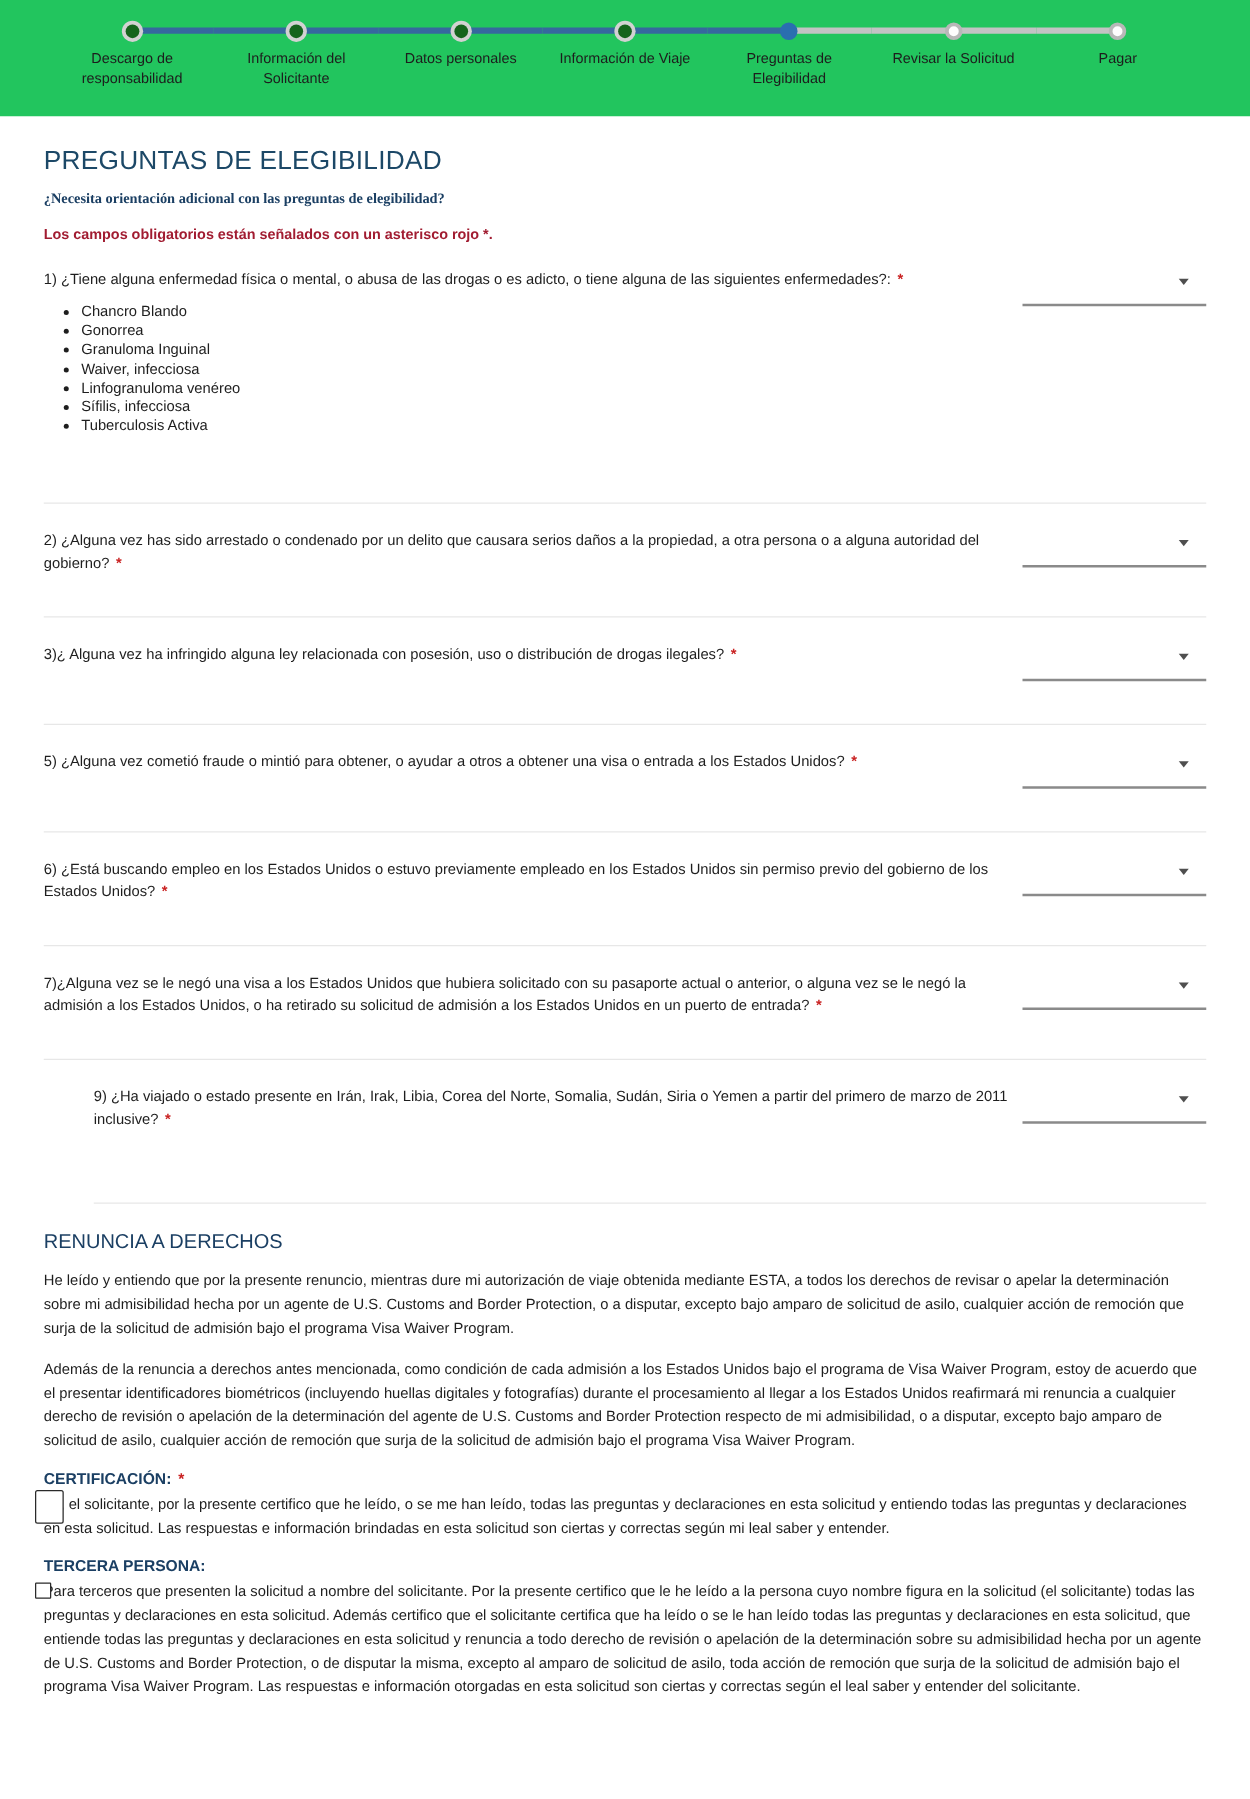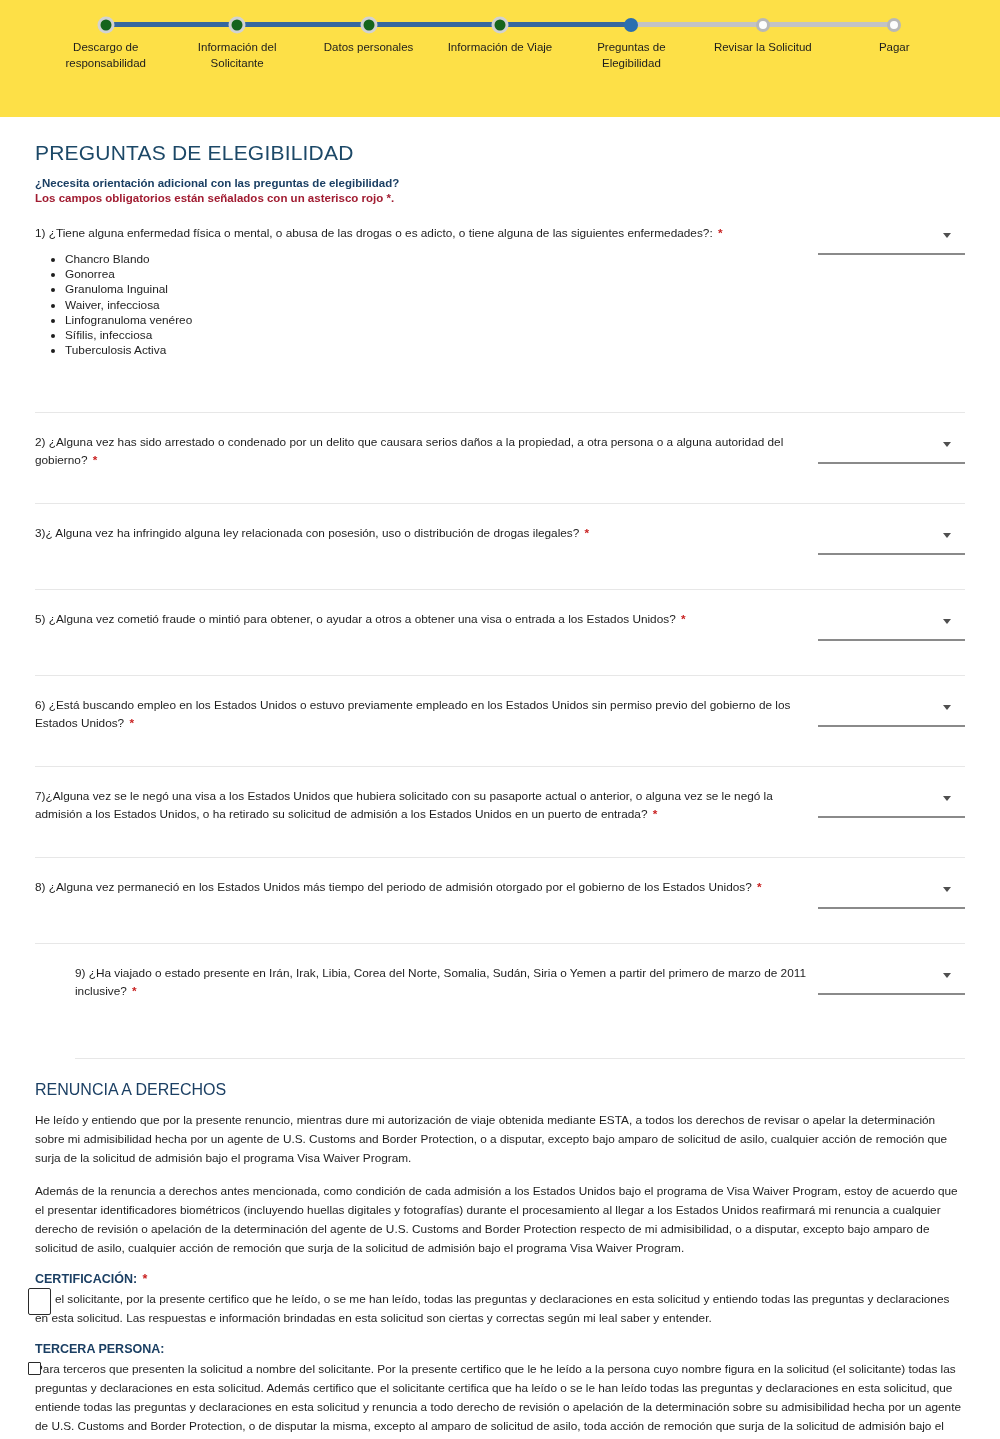--- a/index.html
+++ b/index.html
@@ -4,38 +4,38 @@
 <style>
   * { margin:0; padding:0; box-sizing:border-box; }
   html,body { background:#fff; }
   body {
     width:1000px; min-height:1439px; margin:0 auto;
     font-family:"Liberation Sans","DejaVu Sans",sans-serif;
     color:#212121; position:relative;
   }
 
   
-  .stepper { background:#fde047; height:117px; display:flex; padding:0 40px; }
+  .stepper { background:#22c55e; height:93px; display:flex; padding:0 40px; }
   .step { flex:1 1 0; position:relative; text-align:center; cursor:pointer; }
   .step .track { position:absolute; top:22px; left:0; right:0; height:5px; }
   .step .track .seg { position:absolute; top:0; bottom:0; width:50%; }
   .step .track .seg.l { left:0; } .step .track .seg.r { right:0; }
   .seg.blue { background:#36689e; } .seg.gray { background:#c3c3c3; }
   .step:first-child .seg.l, .step:last-child .seg.r { display:none; }
   .step .dot { position:absolute; top:24.5px; left:50%; transform:translate(-50%,-50%); border-radius:50%; z-index:2; }
   .step[data-state="complete"] .dot { width:11px; height:11px; background:#15641c; box-shadow:0 0 0 3px #d2d2d2; }
   .step[data-state="current"]  .dot { width:14px; height:14px; background:#2a6fb0; }
   .step[data-state="upcoming"] .dot { width:14px; height:14px; background:#fdfdfd; border:3px solid #b8b8b8; }
   .step .lbl { position:absolute; top:40px; left:50%; transform:translateX(-50%);
     width:118px; font-size:11.5px; line-height:15.5px; color:#1d1d1d; }
 
   
   .content { padding:0 35px; }
   h1.page-title { margin:24px 0 12px; font-size:21px; font-weight:500; color:#1c4867; letter-spacing:.2px; }
-  .help-link { display:block; font-size:11.5px; font-weight:700; color:#1b3f63; text-decoration:none; margin-bottom:3px; cursor:pointer; }
+  .help-link { display:block; font-size:11.5px; font-weight:700; color:#1b3f63; text-decoration:none; margin-bottom:17px; cursor:pointer;font-family:Liberation Serif, serif; }
   .required-note { font-size:11.5px; font-weight:700; color:#a11c31; margin-bottom:6px; }
   .req { color:#c92121; font-weight:700; margin-left:2px; }
 
   .qblock { display:flex; justify-content:space-between; border-bottom:1px solid #e7e7e7; padding:20px 0 34px; }
   .qblock.first { padding-top:14px; padding-bottom:54px; }
   .qtext { font-size:11.8px; line-height:18px; color:#1e1e1e; max-width:775px; }
   .qselect { width:147px; flex:0 0 147px; height:30px; position:relative; margin-top:1px;
     border-bottom:2px solid #8a8a8a; cursor:pointer; }
   .qselect .caret { position:absolute; right:14px; top:8px; width:0; height:0;
     border-left:4.5px solid transparent; border-right:4.5px solid transparent; border-top:5.5px solid #4f4f4f; }
@@ -187,30 +187,20 @@
     <div class="qtext">
       <span>7)¿Alguna vez se le negó una visa a los Estados Unidos que hubiera solicitado con su pasaporte actual o anterior, o alguna vez se le negó la admisión a los Estados Unidos, o ha retirado su solicitud de admisión a los Estados Unidos en un puerto de entrada?</span>
       <span class="req">*</span>
     </div>
     <div class="qselect">
       <span></span>
       <span class="caret"></span>
     </div>
   </div>
 
-  <div class="qblock">
-    <div class="qtext">
-      <span>8) ¿Alguna vez permaneció en los Estados Unidos más tiempo del periodo de admisión otorgado por el gobierno de los Estados Unidos?</span>
-      <span class="req">*</span>
-    </div>
-    <div class="qselect">
-      <span></span>
-      <span class="caret"></span>
-    </div>
-  </div>
 
   <div class="qblock" style="padding-bottom:58px;margin-left:40px;">
     <div class="qtext">
       <span>9) ¿Ha viajado o estado presente en Irán, Irak, Libia, Corea del Norte, Somalia, Sudán, Siria o Yemen a partir del primero de marzo de 2011 inclusive?</span>
       <span class="req">*</span>
     </div>
     <div class="qselect">
       <span></span>
       <span class="caret"></span>
     </div>

